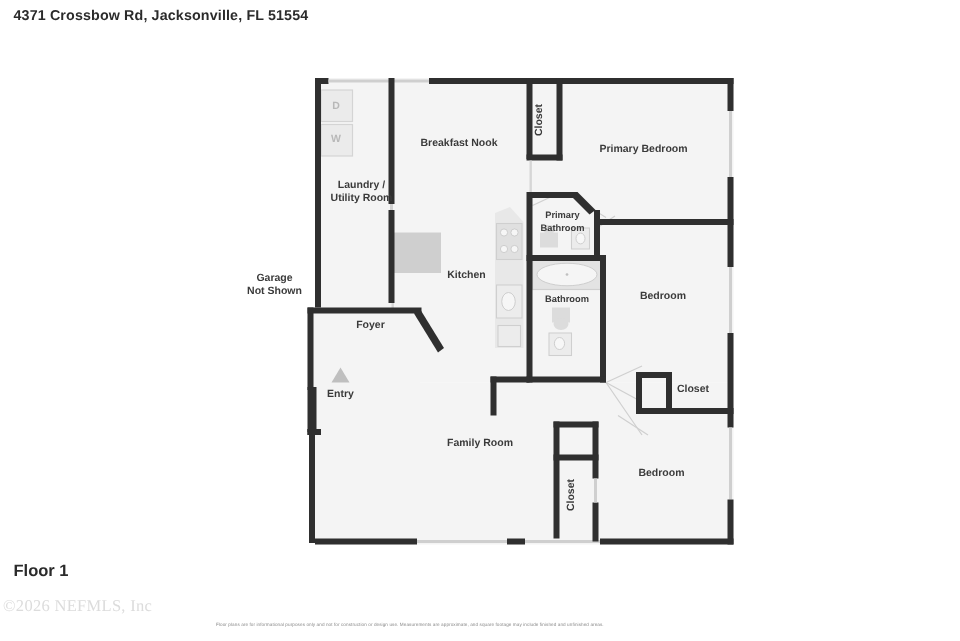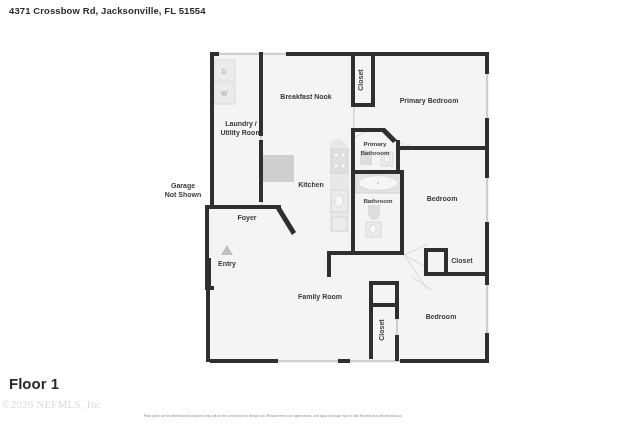--- a/index.html
+++ b/index.html
@@ -20,21 +20,21 @@
     top: 5px;
     font-size: 9.5px;
     font-weight: bold;
     color: #2b2b2b;
     letter-spacing: 0.1px;
   }
   #floor-label {
     position: absolute;
     left: 9px;
     top: 375px;
-    font-size: 15px;
+    font-size: 11px;
     font-weight: bold;
     color: #2b2b2b;
   }
   #copyright {
     position: absolute;
     left: 2px;
     top: 398px;
     font-size: 11px;
     color: #dcdcdc;
     font-family: "Liberation Serif", serif;

